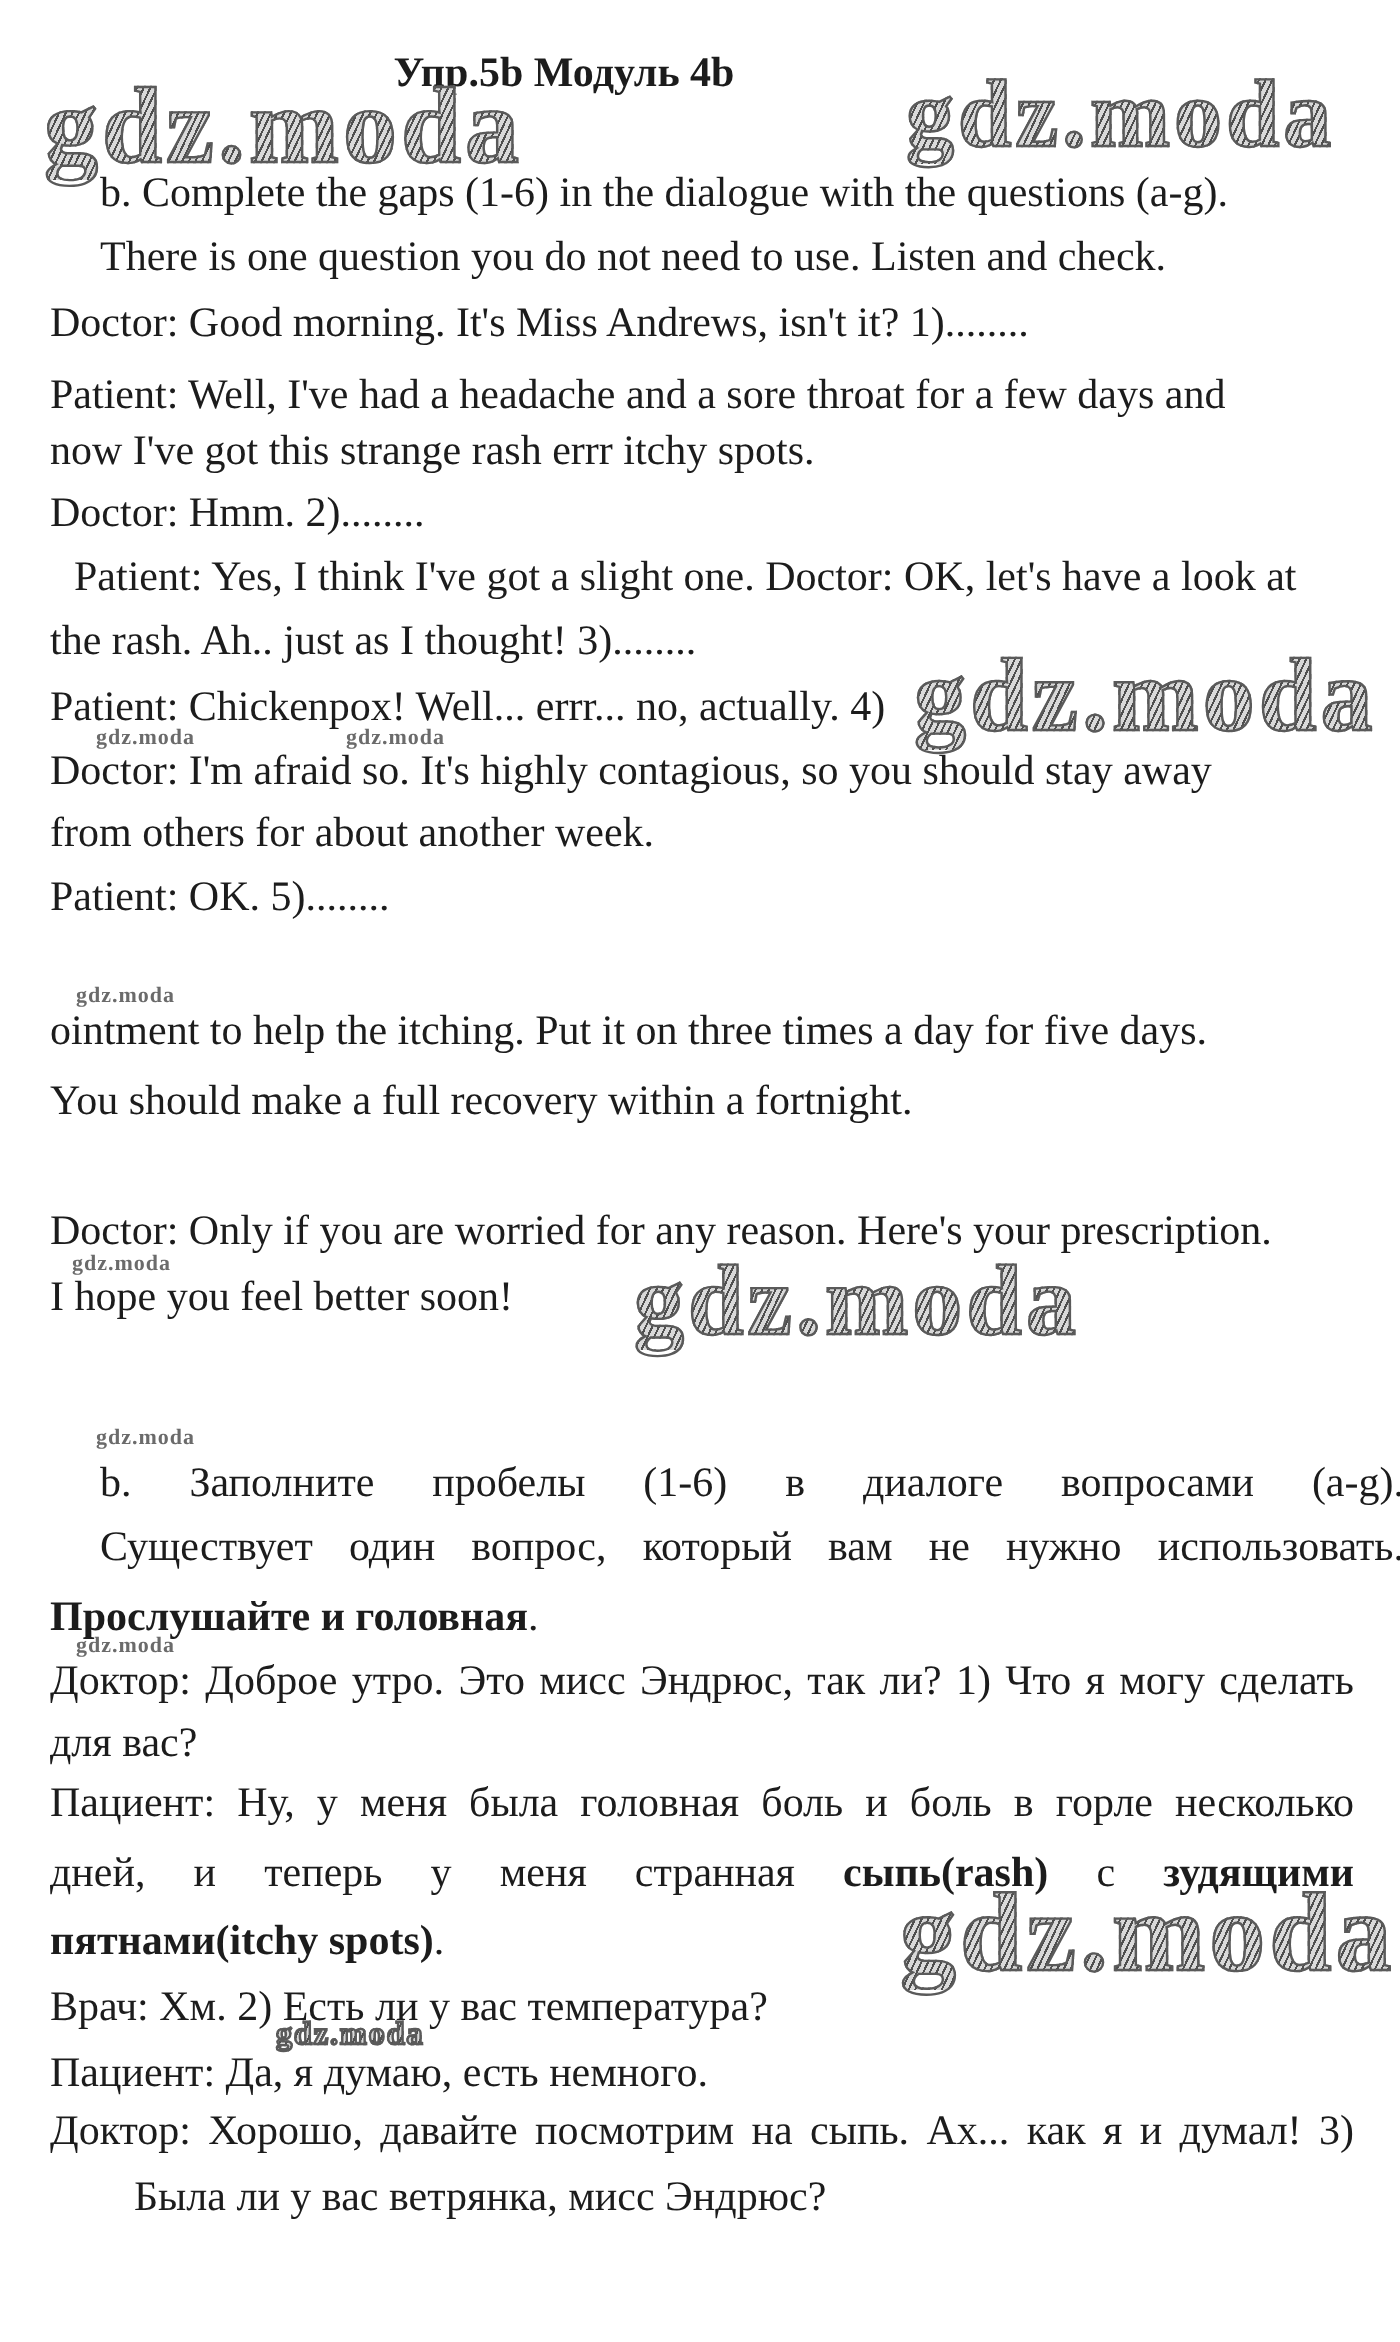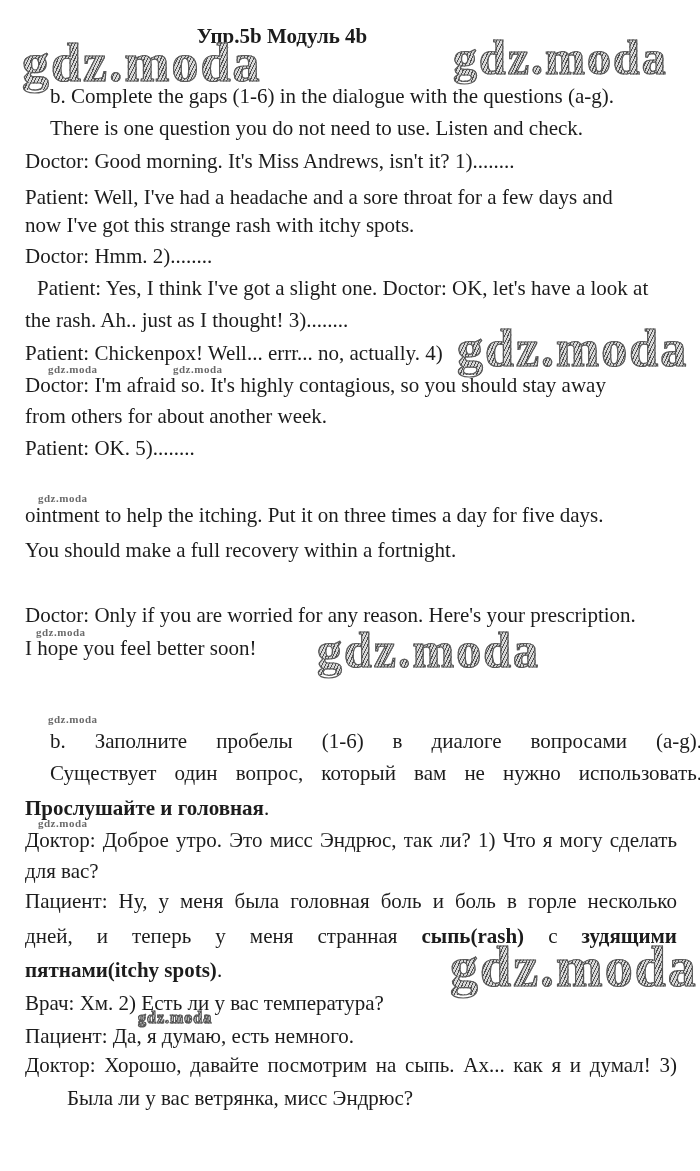--- a/index.html
+++ b/index.html
@@ -75,21 +75,21 @@
   <div class="wm-s" style="left:38px;top:493px;">gdz.moda</div>
   <div class="wm-s" style="left:36px;top:627px;">gdz.moda</div>
   <div class="wm-s" style="left:48px;top:714px;">gdz.moda</div>
   <div class="wm-s" style="left:38px;top:818px;">gdz.moda</div>
 
   <div class="ln bold" style="top:83px;">b. Complete the gaps (1-6) in the dialogue with the questions (a-g).</div>
   <div class="ln bold" style="top:115px;">There is one question you do not need to use. Listen and check.</div>
 
   <div class="ln" style="top:148px;">Doctor: Good morning. It's Miss Andrews, isn't it? 1)........</div>
   <div class="ln" style="top:184px;">Patient: Well, I've had a headache and a sore throat for a few days and</div>
-  <div class="ln" style="top:212px;">now I've got this strange rash with itchy spots.</div>
+  <div class="ln" style="top:212px;">now I've got this strange rash errr itchy spots.</div>
   <div class="ln" style="top:243px;">Doctor: Hmm. 2)........</div>
   <div class="ln" style="top:275px;margin-left:12px;">Patient: Yes, I think I've got a slight one. Doctor: OK, let's have a look at</div>
   <div class="ln" style="top:307px;">the rash. Ah.. just as I thought! 3)........</div>
   <div class="ln" style="top:340px;">Patient: Chickenpox! Well... errr... no, actually. 4)</div>
   <div class="ln" style="top:372px;">Doctor: I'm afraid so. It's highly contagious, so you should stay away</div>
   <div class="ln" style="top:403px;">from others for about another week.</div>
   <div class="ln" style="top:435px;">Patient: OK. 5)........</div>
   <div class="ln" style="top:502px;">ointment to help the itching. Put it on three times a day for five days.</div>
   <div class="ln" style="top:537px;">You should make a full recovery within a fortnight.</div>
   <div class="ln" style="top:602px;">Doctor: Only if you are worried for any reason. Here's your prescription.</div>

